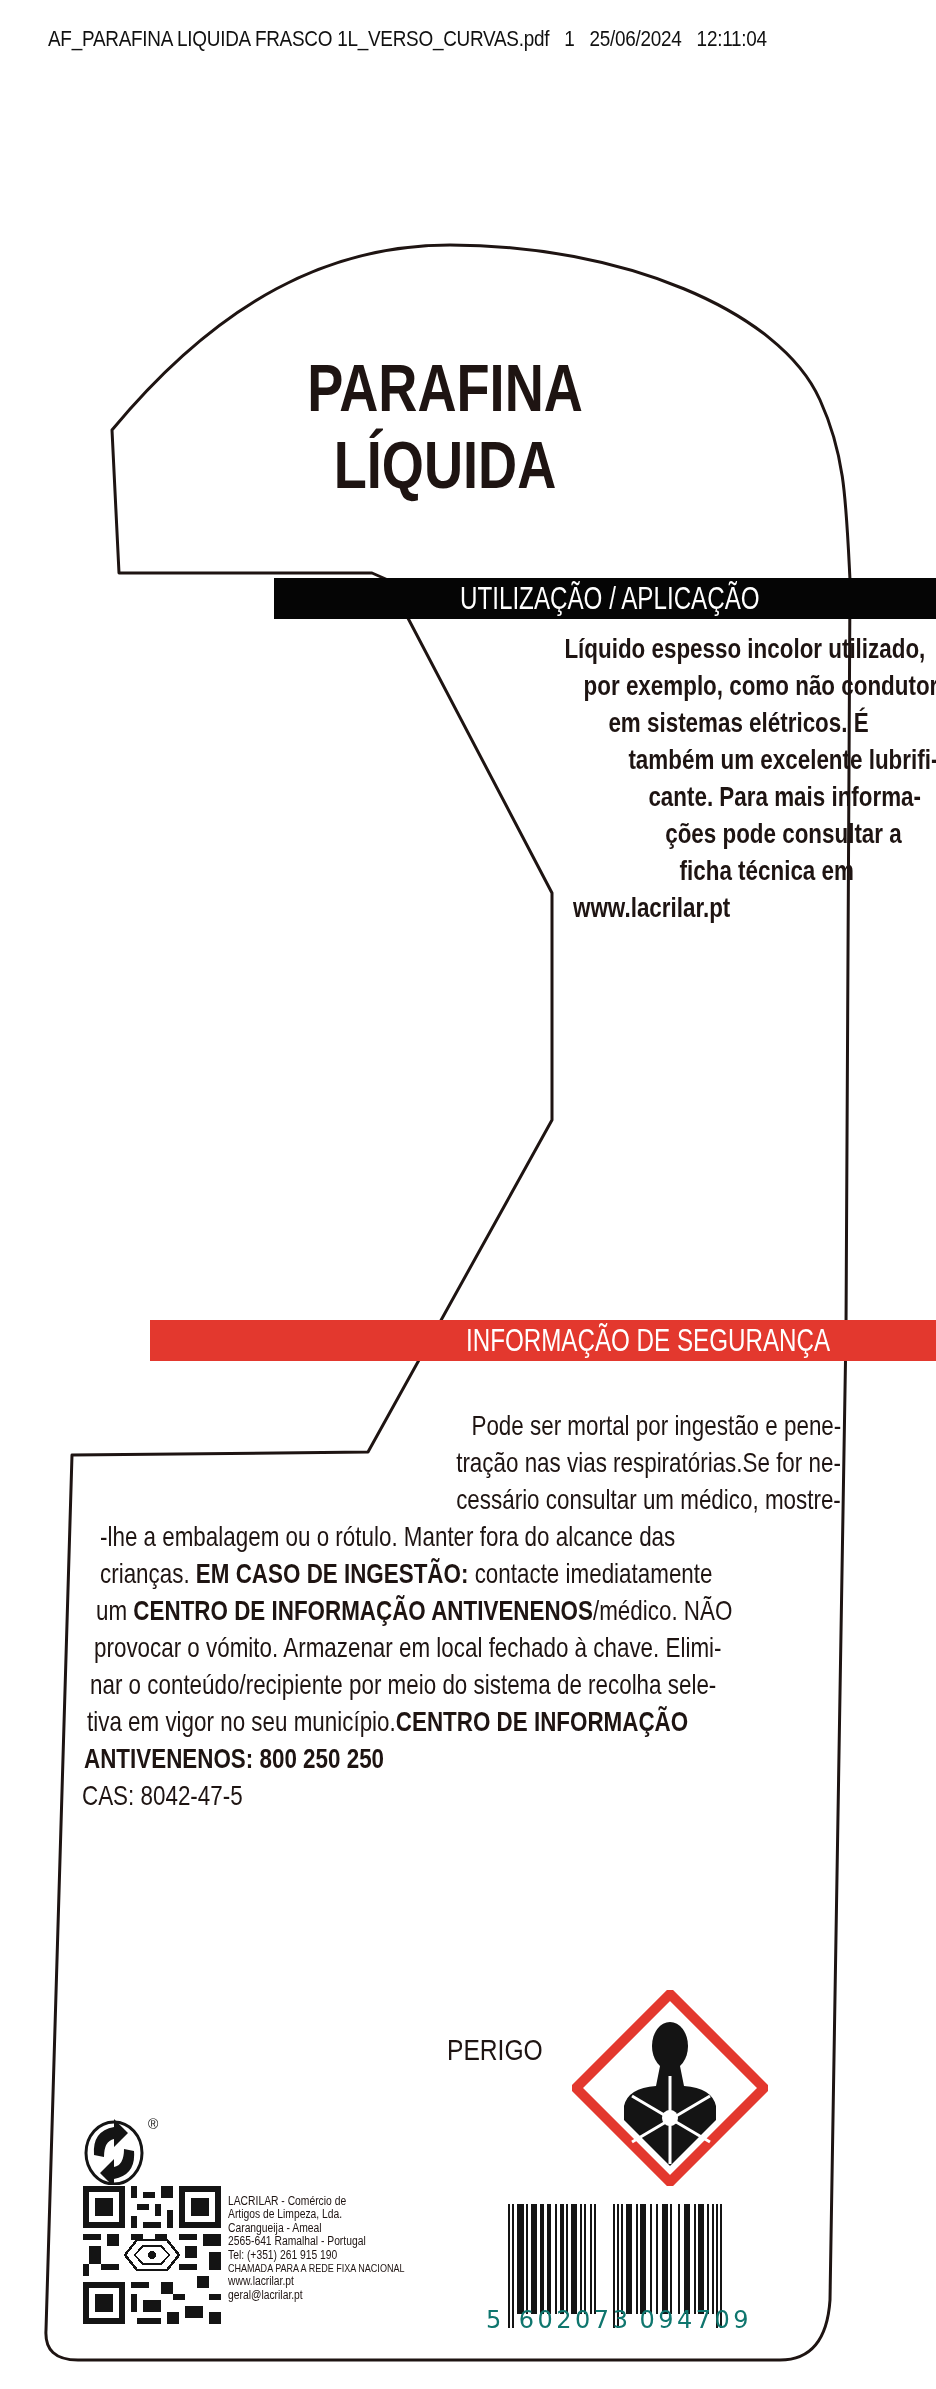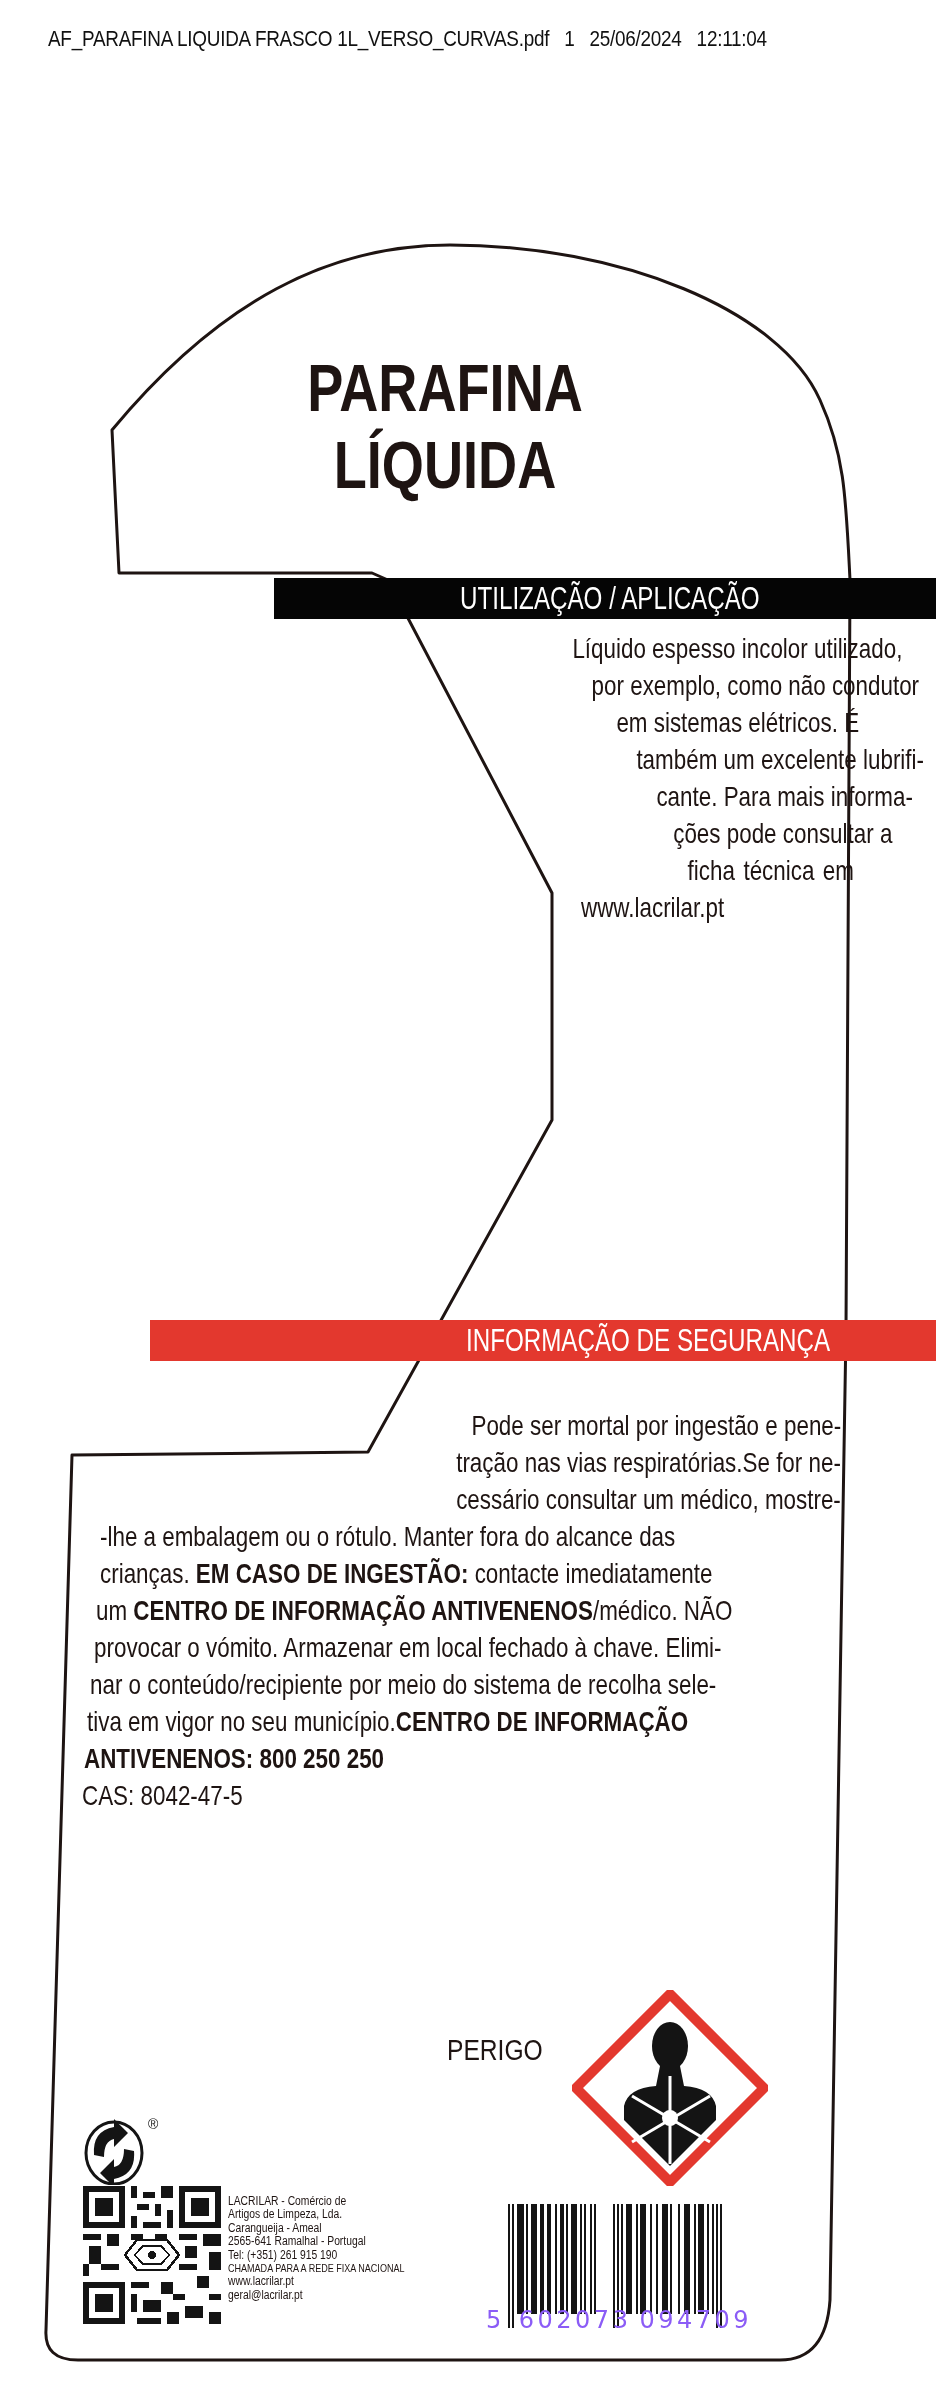--- a/index.html
+++ b/index.html
@@ -12,32 +12,32 @@
   #title2{left:230px;top:432px;width:430px;}
   .bar{left:0;color:#fff;font-size:31px;line-height:41px;height:41px;text-align:center;}
   .bar span{display:inline-block;transform:scaleX(0.78);transform-origin:left center;white-space:nowrap;}
   #usebar{left:274px;top:578px;width:662px;background:#050505;}
   #usebar span{position:absolute;left:186px;}
   #safetybar{left:150px;top:1320px;width:786px;background:#e3382e;padding-left:32px;}
   #safetybar span{position:absolute;left:316px;}
   .body{font-size:28px;line-height:37px;color:#1e1412;}
   .body .ln{display:block;white-space:nowrap;text-align:justify;text-align-last:justify;transform:scaleX(0.8);transform-origin:right top;}
   #use-text .ln{position:absolute;right:0;}
-  #use-text{left:400px;top:630px;width:454px;height:320px;}
+  #use-text{left:392px;top:630px;width:454px;height:320px;font-weight:bold;}
   #safety-text{left:100px;top:1407px;width:741px;height:400px;}
   #safety-text .ln{position:absolute;}
   b{font-weight:bold;}
   #perigo{left:447px;top:2033px;font-size:30px;transform:scaleX(0.82);transform-origin:left top;}
   #pictogram{left:572px;top:1990px;}
   #recycle{left:84px;top:2115px;}
   #qr{left:83px;top:2186px;}
   #company{left:228px;top:2195px;font-size:12px;line-height:13.4px;color:#1e1412;transform:scaleX(0.86);transform-origin:left top;}
   #company .small{font-size:10.5px;}
   #barcode{left:508px;top:2204px;}
-  #barcode-num{left:486px;top:2306px;font-family:"DejaVu Sans",sans-serif;font-size:24px;letter-spacing:3.5px;color:#8b5cf6;white-space:pre;text-align:center;}
+  #barcode-num{left:486px;top:2306px;font-family:"DejaVu Sans",sans-serif;font-size:24px;letter-spacing:3.5px;color:#0f766e;white-space:pre;text-align:center;}
 </style>
 </head>
 <body>
 
 <div id="header" class="abs">AF_PARAFINA LIQUIDA FRASCO 1L_VERSO_CURVAS.pdf   1   25/06/2024   12:11:04</div>
 
 <svg id="outline" class="abs" width="936" height="2389">
   <path d="M 112 430
            C 220 300, 330 245, 450 245
            C 620 245, 780 310, 820 400

